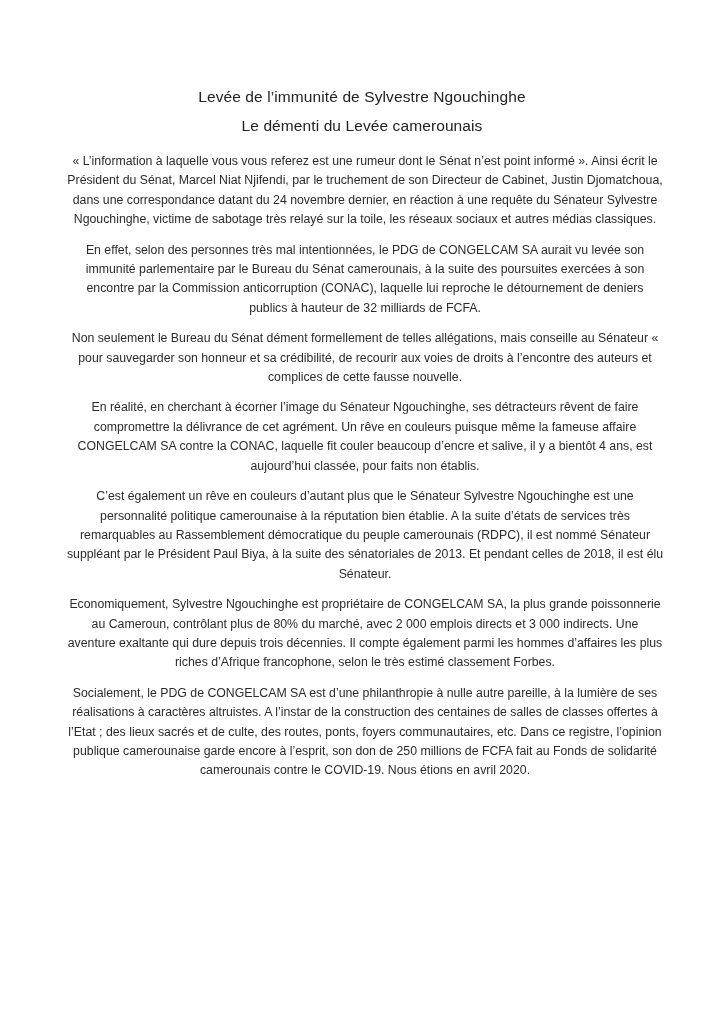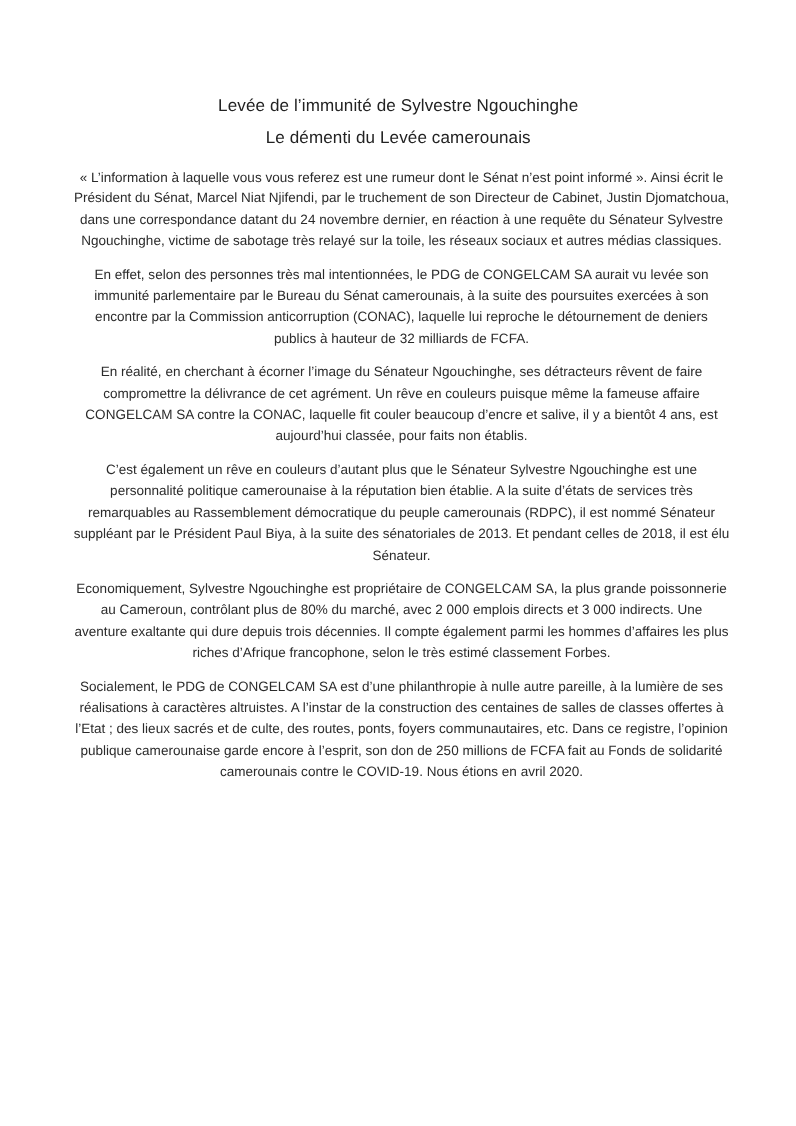--- a/index.html
+++ b/index.html
@@ -53,18 +53,19 @@
 </head>
 <body>
 
 <div class="page">
   <h1 class="title title-1">Levée de l’immunité de Sylvestre Ngouchinghe</h1>
   <h2 class="title title-2">Le démenti du Levée camerounais</h2>
 
   <div class="body-text">
     <p class="para">« L’information à laquelle vous vous referez est une rumeur dont le Sénat n’est point informé ». Ainsi écrit le Président du Sénat, Marcel Niat Njifendi, par le truchement de son Directeur de Cabinet, Justin Djomatchoua, dans une correspondance datant du 24 novembre dernier, en réaction à une requête du Sénateur Sylvestre Ngouchinghe, victime de sabotage très relayé sur la toile, les réseaux sociaux et autres médias classiques.</p>
     <p class="para">En effet, selon des personnes très mal intentionnées, le PDG de CONGELCAM SA aurait vu levée son immunité parlementaire par le Bureau du Sénat camerounais, à la suite des poursuites exercées à son encontre par la Commission anticorruption (CONAC), laquelle lui reproche le détournement de deniers publics à hauteur de 32 milliards de FCFA.</p>
+    <p class="para">Non seulement le Bureau du Sénat dément formellement de telles allégations, mais conseille au Sénateur « pour sauvegarder son honneur et sa crédibilité, de recourir aux voies de droits à l’encontre des auteurs et complices de cette fausse nouvelle.</p>
     <p class="para">En réalité, en cherchant à écorner l’image du Sénateur Ngouchinghe, ses détracteurs rêvent de faire compromettre la délivrance de cet agrément.  Un rêve en couleurs puisque même la fameuse affaire CONGELCAM SA contre la CONAC, laquelle fit couler beaucoup d’encre et salive, il y a bientôt 4 ans, est aujourd’hui classée, pour faits non établis.</p>
     <p class="para">C’est également un rêve en couleurs d’autant plus que le Sénateur Sylvestre Ngouchinghe est une personnalité politique camerounaise à la réputation bien établie. A la suite d’états de services très remarquables au Rassemblement démocratique du peuple camerounais (RDPC), il est nommé Sénateur suppléant par le Président Paul Biya, à la suite des sénatoriales de 2013. Et pendant celles de 2018, il est élu Sénateur.</p>
     <p class="para">Economiquement, Sylvestre Ngouchinghe est propriétaire de CONGELCAM SA, la plus grande poissonnerie au Cameroun, contrôlant plus de 80% du marché, avec 2 000 emplois directs et 3 000 indirects. Une aventure exaltante qui dure depuis trois décennies. Il compte également parmi les hommes d’affaires les plus riches d’Afrique francophone, selon le très estimé classement Forbes.</p>
     <p class="para">Socialement, le PDG de CONGELCAM SA est d’une philanthropie à nulle autre pareille, à la lumière de ses réalisations à caractères altruistes. A l’instar de la construction des centaines de salles de classes offertes à l’Etat ; des lieux sacrés et de culte, des routes, ponts, foyers communautaires, etc. Dans ce registre, l’opinion publique camerounaise garde encore à l’esprit, son don de 250 millions de FCFA fait au Fonds de solidarité camerounais contre le COVID-19. Nous étions en avril 2020.</p>
   </div>
 </div>
 
 </body></html>

